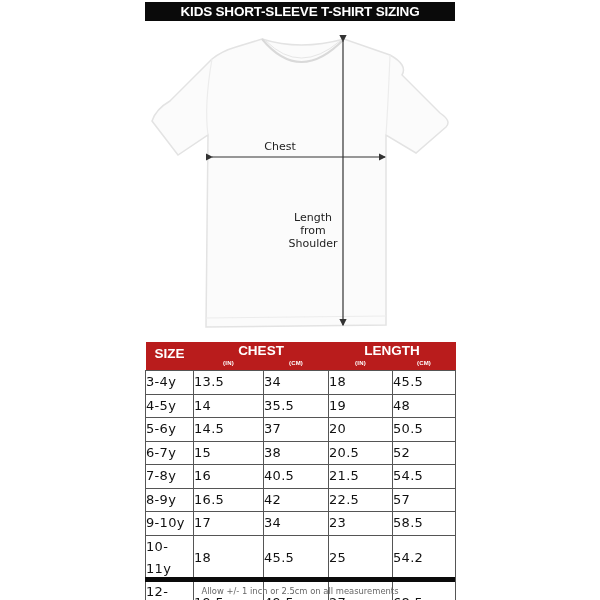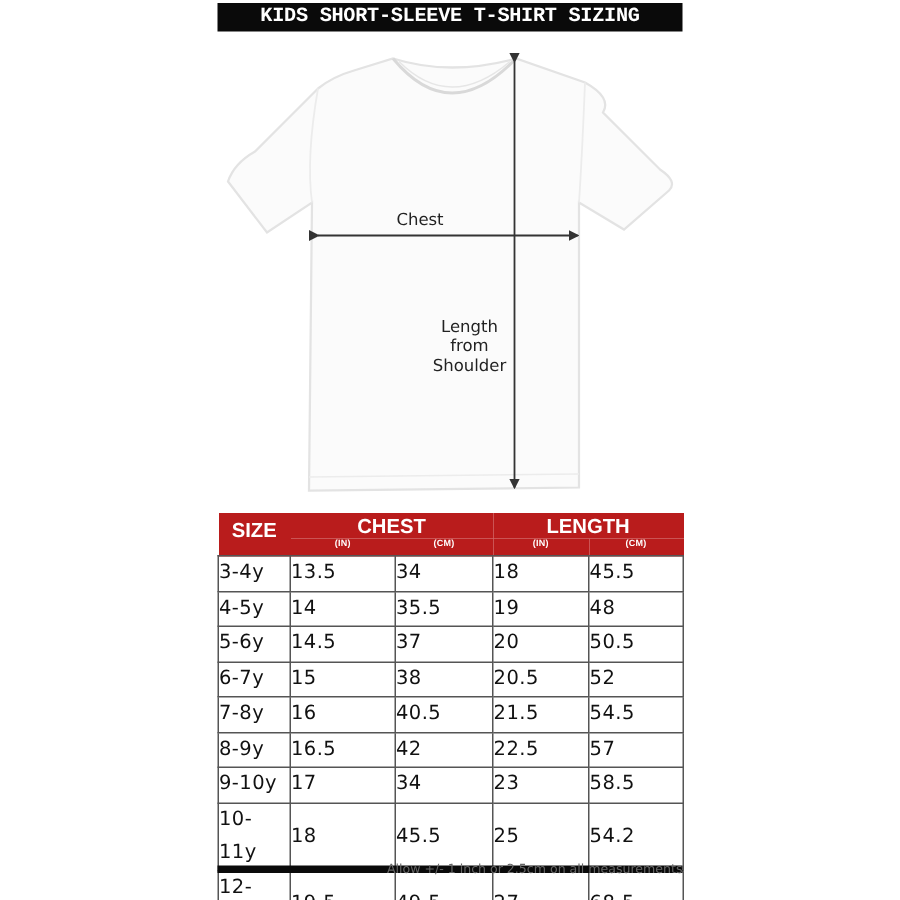--- a/index.html
+++ b/index.html
@@ -1,30 +1,30 @@
 <!DOCTYPE html>
 <html><head>
 <meta charset="utf-8">
 <style>
   html, body { margin:0; padding:0; background:#ffffff; }
   body { width:600px; height:600px; position:relative; overflow:hidden; font-family:"DejaVu Sans", sans-serif; }
-  .title-bar { position:absolute; left:145px; top:2px; width:310px; height:19px; background:#0a0a0a; color:#fff; font-family:Liberation Mono, monospace; font-weight:bold; font-size:13.5px; letter-spacing:-0.2px; line-height:19px; text-align:center; }
+  .title-bar { position:absolute; left:145px; top:2px; width:310px; height:19px; background:#0a0a0a; color:#fff; font-family:Liberation Sans, sans-serif; font-weight:bold; font-size:13.5px; letter-spacing:-0.2px; line-height:19px; text-align:center; }
   .shirt-area { position:absolute; left:140px; top:25px; width:320px; height:310px; }
   .shirt-area svg { position:absolute; left:0; top:0; }
   .label { position:absolute; font-family:"DejaVu Sans", sans-serif; font-size:11px; color:#222; text-align:center; line-height:13px; }
   .chest-label { left:258px; top:140px; width:44px; }
   .length-label { left:283px; top:211px; width:60px; }
   table.size-table { position:absolute; left:145px; top:342px; width:310px; border-collapse:collapse; table-layout:fixed; }
   .size-table th { background:#b91c1c; color:#fff; font-family:"Liberation Sans", sans-serif; font-weight:bold; padding:0; }
   .size-table th.big { font-size:13.5px; height:17px; line-height:17px; vertical-align:bottom; }
   .size-table th.small { font-size:6px; height:11px; line-height:9px; vertical-align:top; letter-spacing:0.2px; }
   .size-table td { border:1px solid #555; height:22.5px; text-align:left; font-size:13px; color:#111; padding:0; line-height:22px; letter-spacing:0.3px; }
   .size-table td.size-col { font-size:13px; }
   .bottom-bar { position:absolute; left:145px; top:577px; width:310px; height:5px; background:#0a0a0a; }
-  .footnote { position:absolute; left:145px; top:574px; width:310px; text-align:right; font-family:"DejaVu Sans", sans-serif; font-size:8.4px; color:#666; }
+  .footnote { position:absolute; left:145px; top:586px; width:310px; text-align:center; font-family:"DejaVu Sans", sans-serif; font-size:8.4px; color:#666; }
 </style>
 </head>
 <body>
 
 <div class="title-bar">KIDS SHORT-SLEEVE T-SHIRT SIZING</div>
 
 <div class="shirt-area">
   <svg width="320" height="310" viewBox="0 0 320 310">
     <defs>
       <marker id="ah" markerWidth="6" markerHeight="6" refX="5" refY="3" orient="auto">

